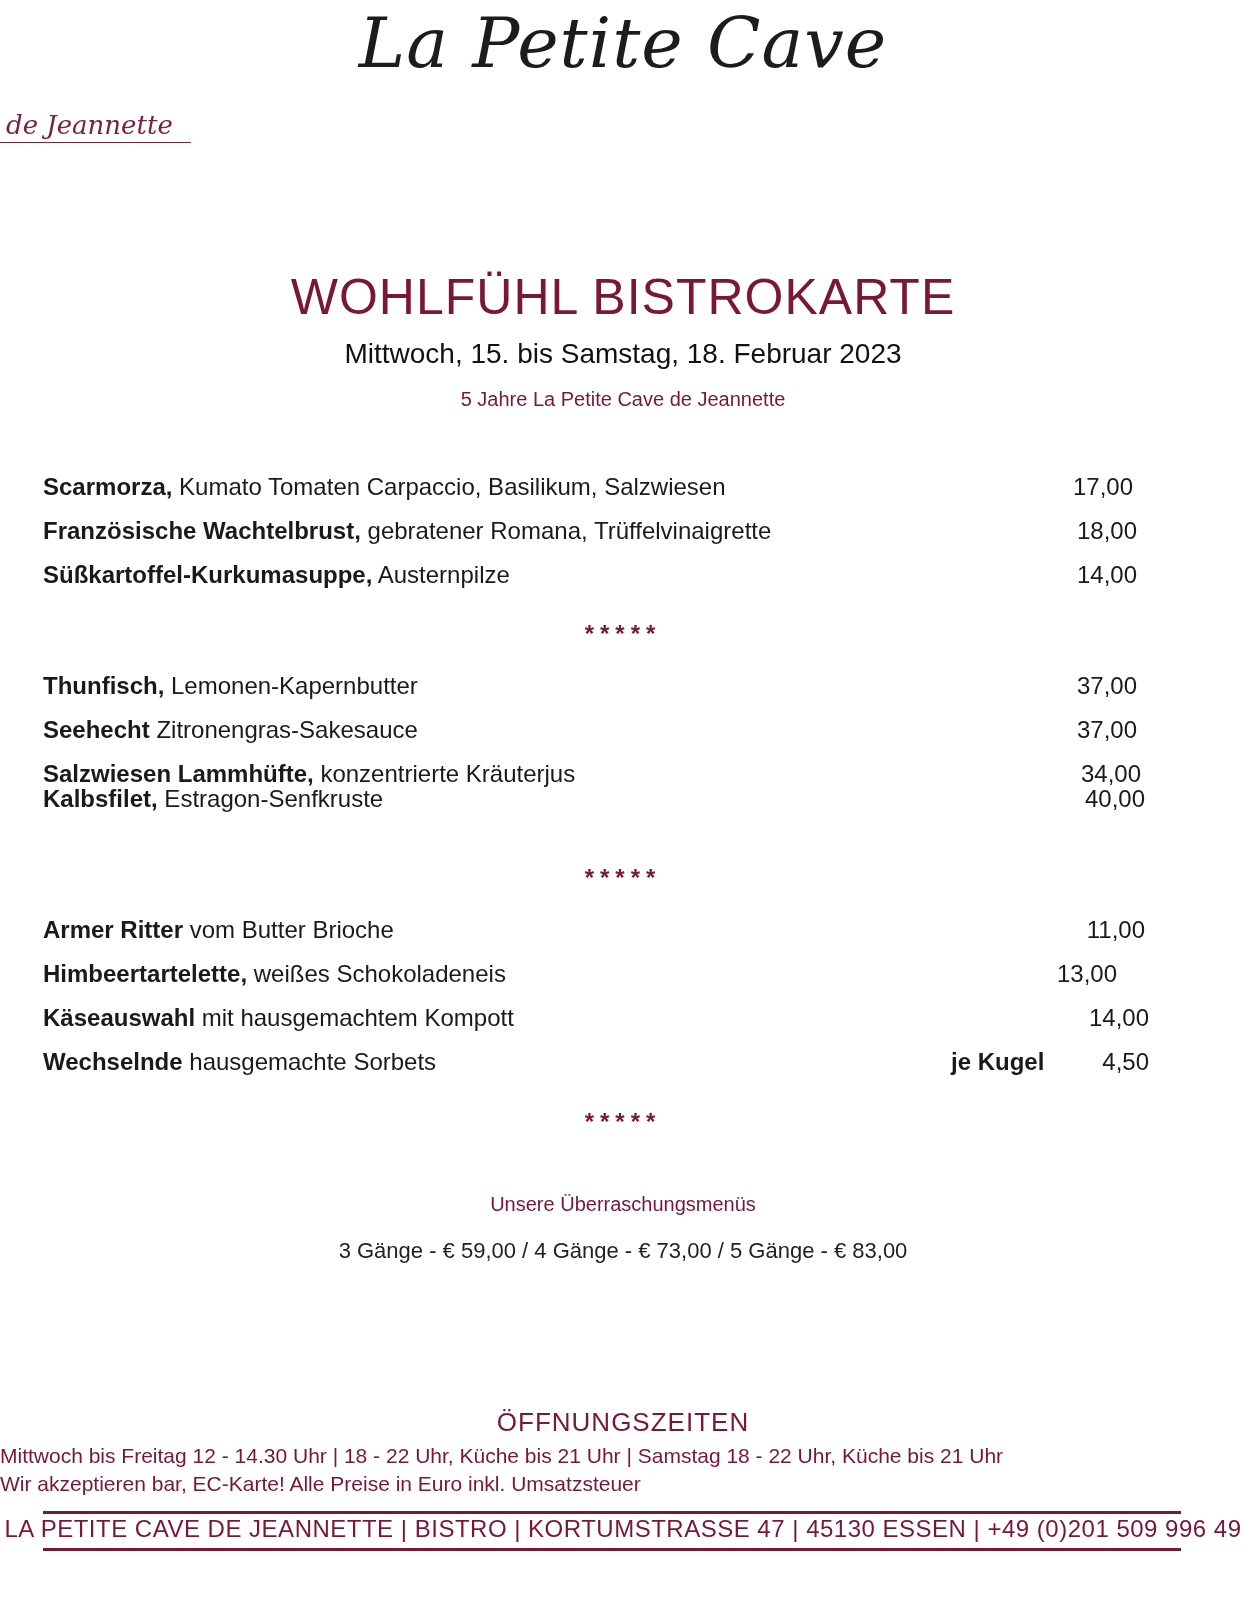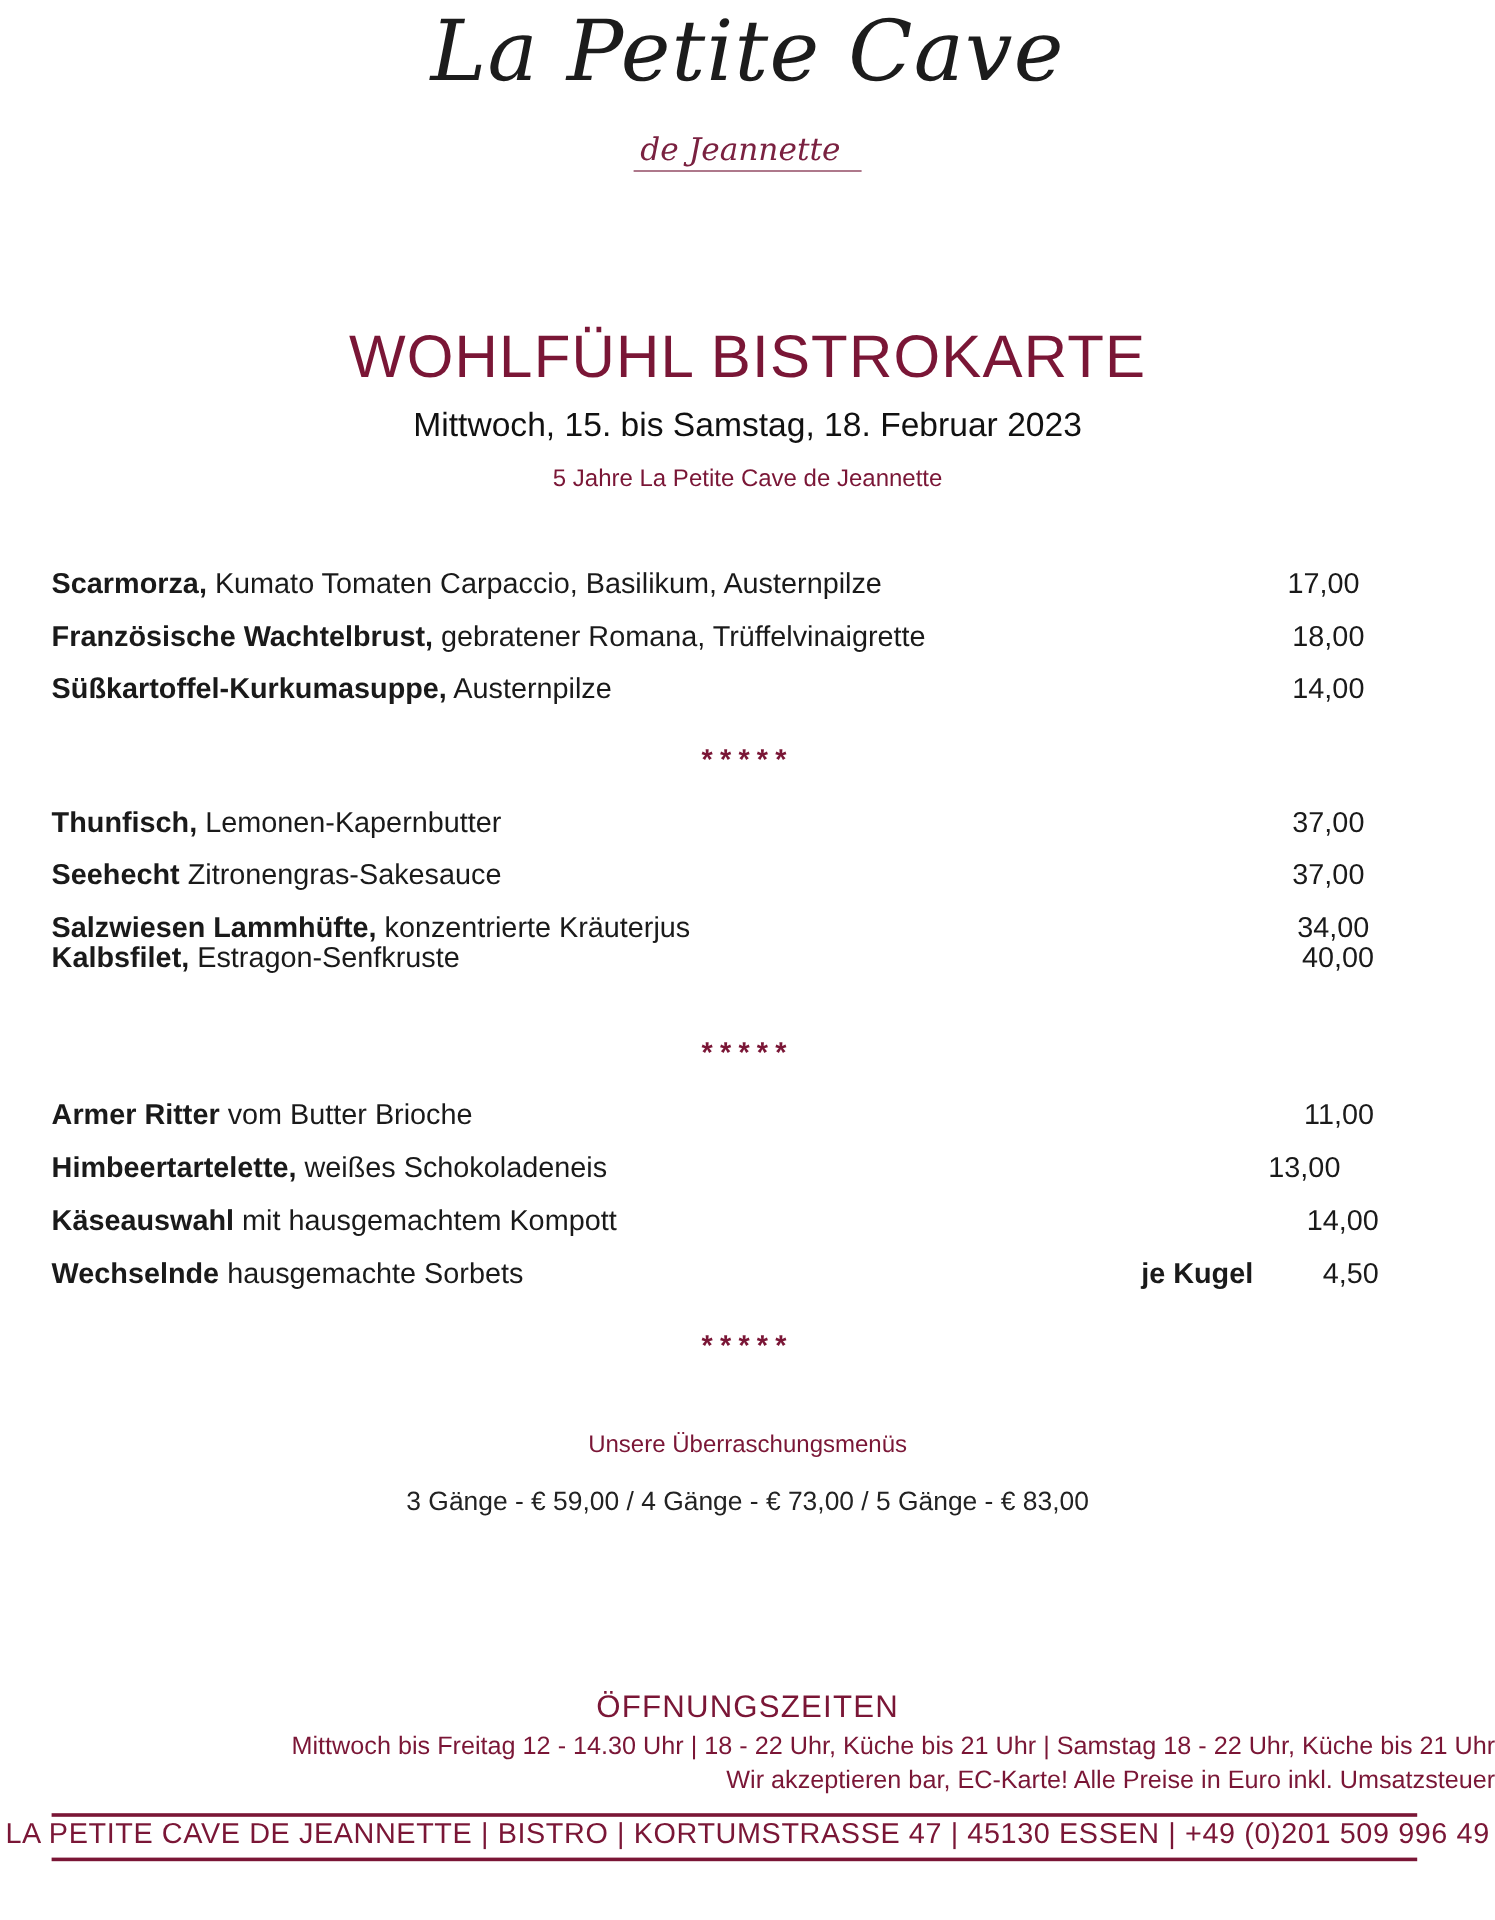--- a/index.html
+++ b/index.html
@@ -7,21 +7,21 @@
     width: 1246px; height: 1600px; position: relative; overflow: hidden;
     font-family: "Liberation Sans", "DejaVu Sans", sans-serif;
     color: #1a1a1a;
   }
   .logo-main {
     position: absolute; top: 8px; left: 0; width: 100%; text-align: center;
     font-family: "DejaVu Serif", serif; font-style: italic;
     font-size: 70px; color: #1c1c1c; letter-spacing: 1px; line-height: 1;
   }
   .logo-sub {
-    position: absolute; top: 112px; left: 0; width: 100%; text-align: center;
+    position: absolute; top: 112px; left: 0; width: 100%; 
     font-family: "DejaVu Serif", serif; font-style: italic;
     font-size: 26px; color: #7a2140; line-height: 1;
   }
   .logo-sub span { border-bottom: 1px solid #7a2140; padding: 0 18px 2px 6px; }
   .title {
     position: absolute; top: 270px; left: 0; width: 100%; text-align: center;
     font-size: 50px; color: #7a1636; letter-spacing: 1px; line-height: 1.1;
   }
   .dates {
     position: absolute; top: 337px; left: 0; width: 100%; text-align: center;
@@ -48,21 +48,21 @@
   }
   .surprise-prices {
     position: absolute; top: 1238px; left: 0; width: 100%; text-align: center;
     font-size: 22px; color: #222;
   }
   .hours-title {
     position: absolute; top: 1407px; left: 0; width: 100%; text-align: center;
     font-size: 26px; color: #7a1636; letter-spacing: 1px;
   }
   .hours-line {
-    position: absolute; left: 0; width: 100%; text-align: right;
+    position: absolute; left: 0; width: 100%; text-align: left;
     font-size: 21px; color: #7a1636;
   }
   .rule {
     position: absolute; left: 43px; width: 1138px; height: 0;
     border-top: 3px solid #7a1636;
   }
   .address {
     position: absolute; top: 1515px; left: 0; width: 100%; text-align: center;
     font-size: 24px; color: #7a1636; letter-spacing: 0.5px;
   }
@@ -71,21 +71,21 @@
 <body>
 
 <div class="logo-main">La Petite Cave</div>
 <div class="logo-sub"><span>de Jeannette</span></div>
 
 <div class="title">WOHLFÜHL BISTROKARTE</div>
 <div class="dates">Mittwoch, 15. bis Samstag, 18. Februar 2023</div>
 <div class="anniv">5 Jahre La Petite Cave de Jeannette</div>
 
 <div class="row" style="top:465px">
-  <span class="name"><b>Scarmorza,</b><span> Kumato Tomaten Carpaccio, Basilikum, Austernpilze</span></span>
+  <span class="name"><b>Scarmorza,</b><span> Kumato Tomaten Carpaccio, Basilikum, Salzwiesen</span></span>
   <span class="price" style="left:1000px">17,00</span>
 </div>
 <div class="row" style="top:509px">
   <span class="name"><b>Französische Wachtelbrust,</b><span> gebratener Romana, Trüffelvinaigrette</span></span>
   <span class="price" style="left:1004px">18,00</span>
 </div>
 <div class="row" style="top:553px">
   <span class="name"><b>Süßkartoffel-Kurkumasuppe,</b><span> Austernpilze</span></span>
   <span class="price" style="left:1004px">14,00</span>
 </div>

